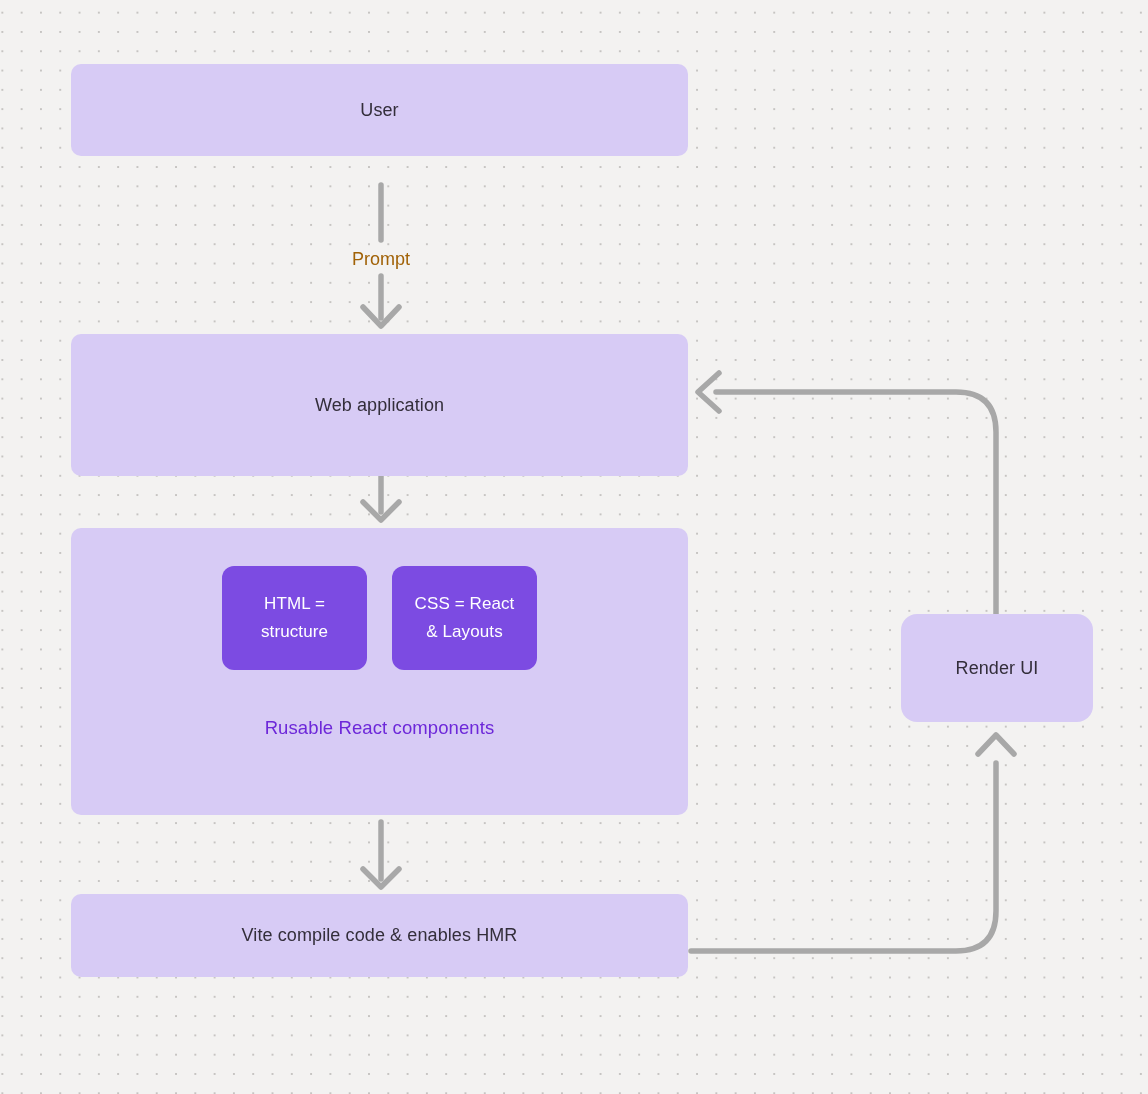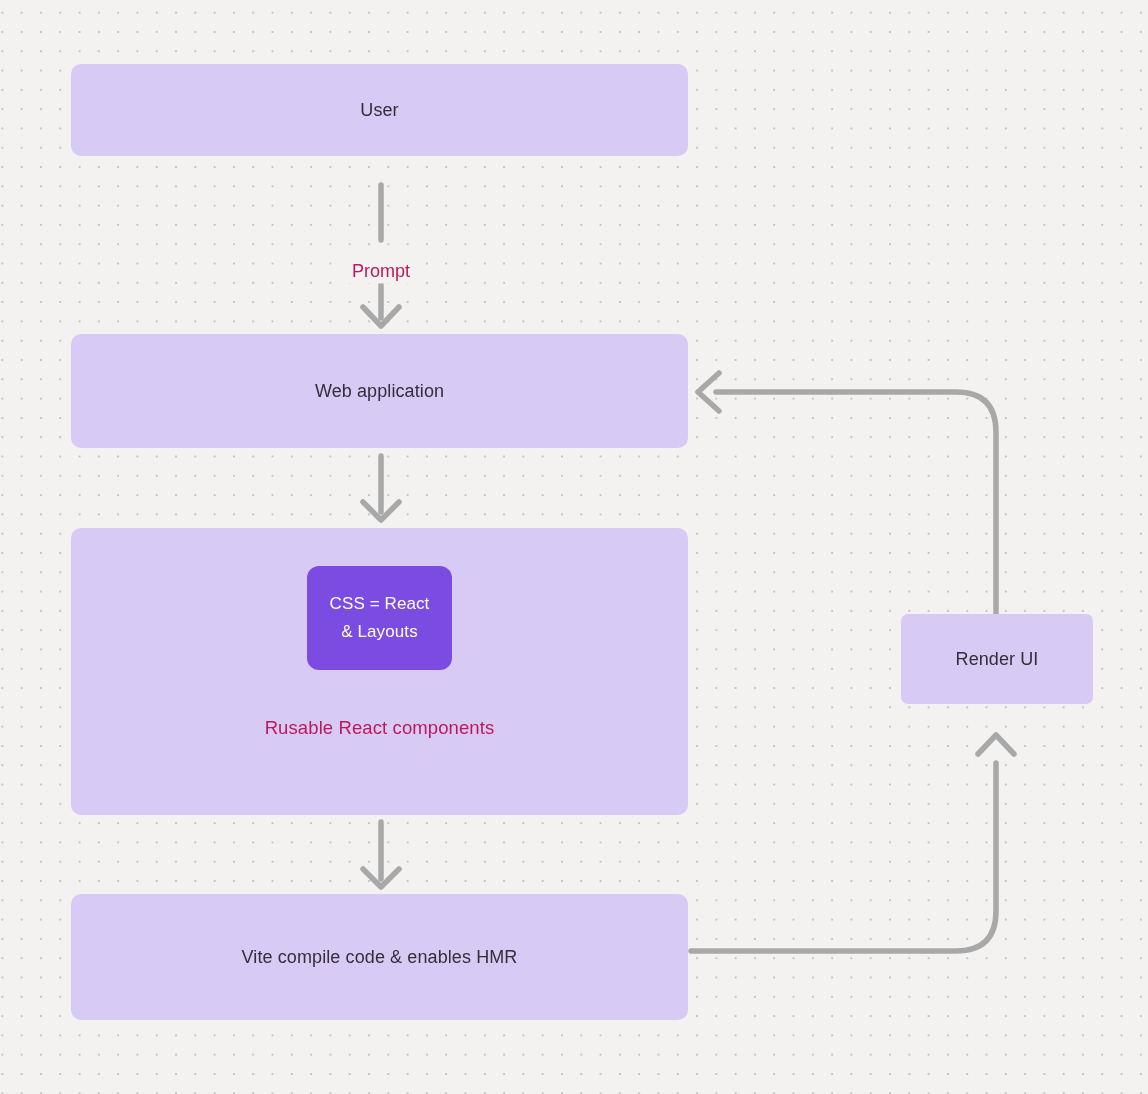--- a/index.html
+++ b/index.html
@@ -36,24 +36,24 @@
     border-radius: 10px;
     display: flex;
     align-items: center;
     justify-content: center;
     color: #332e3a;
     font-size: 18px;
     font-weight: 500;
     letter-spacing: 0.1px;
   }
   .node-user        { left: 71px;  top: 64px;  width: 617px; height: 92px; }
-  .node-webapp      { left: 71px;  top: 334px; width: 617px; height: 114px; }
+  .node-webapp      { left: 71px;  top: 334px; width: 617px; height: 142px; }
   .node-group       { left: 71px;  top: 528px; width: 617px; height: 287px; display: block; }
-  .node-vite        { left: 71px;  top: 894px; width: 617px; height: 126px; }
-  .node-render-ui   { left: 901px; top: 614px; width: 192px; height: 90px; border-radius: 7px; }
+  .node-vite        { left: 71px;  top: 894px; width: 617px; height: 83px; }
+  .node-render-ui   { left: 901px; top: 614px; width: 192px; height: 108px; border-radius: 16px; }
 
   .chip-row {
     position: absolute;
     left: 0; top: 38px;
     width: 100%;
     display: flex;
     justify-content: center;
     gap: 25px;
   }
   .chip {
@@ -71,32 +71,32 @@
     line-height: 28px;
     text-align: center;
   }
   .chip span { display: block; }
   .group-caption {
     position: absolute;
     left: 0;
     top: 189px;
     width: 100%;
     text-align: center;
-    color: #be185d;
+    color: #6d28d9;
     font-size: 18.5px;
     font-weight: 500;
   }
   .edge-label {
     position: absolute;
     left: 381px;
-    top: 271px;
+    top: 259px;
     transform: translate(-50%, -50%);
     background: #f3f2f1;
     padding: 2px 6px;
-    color: #be185d;
+    color: #a16207;
     font-size: 18px;
     font-weight: 500;
     white-space: nowrap;
   }
 </style>
 </head>
 <body>
 
 <div class="canvas">
 
@@ -125,20 +125,24 @@
 
   <div class="edge-label">Prompt</div>
 
   <div class="node node-webapp">
     <span>Web application</span>
   </div>
 
   <div class="node node-group">
     <div class="chip-row">
       <div class="chip">
+        <span>HTML =</span>
+        <span>structure</span>
+      </div>
+      <div class="chip">
         <span>CSS = React</span>
         <span>&amp; Layouts</span>
       </div>
     </div>
     <div class="group-caption">Rusable React components</div>
   </div>
 
   <div class="node node-vite">
     <span>Vite compile code &amp; enables HMR</span>
   </div>

